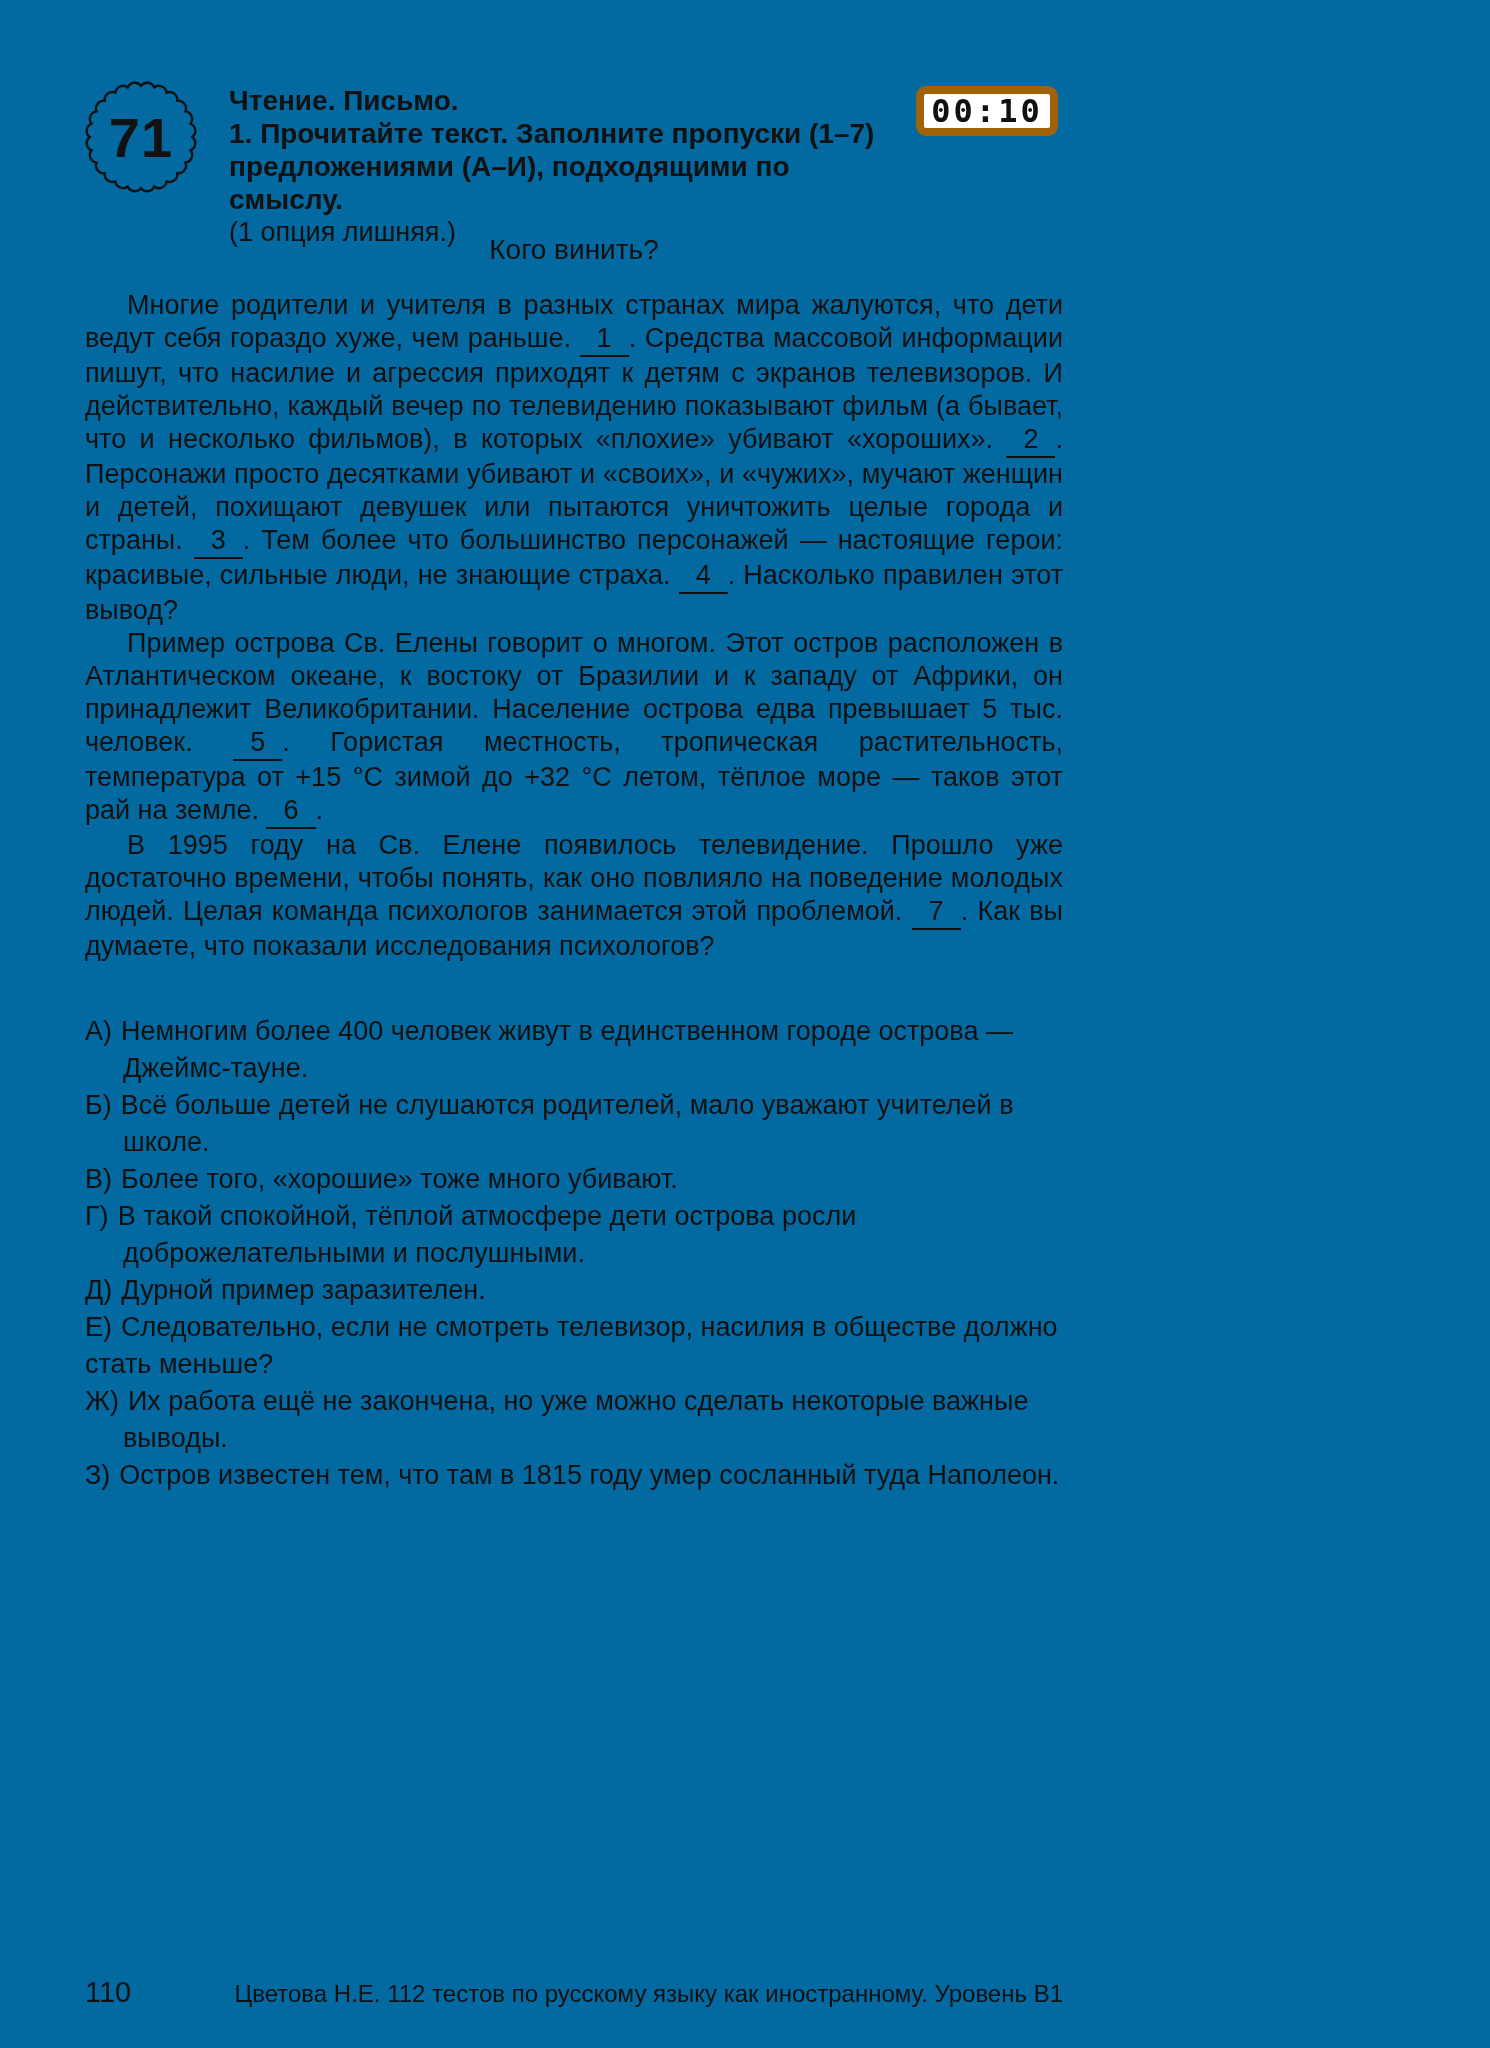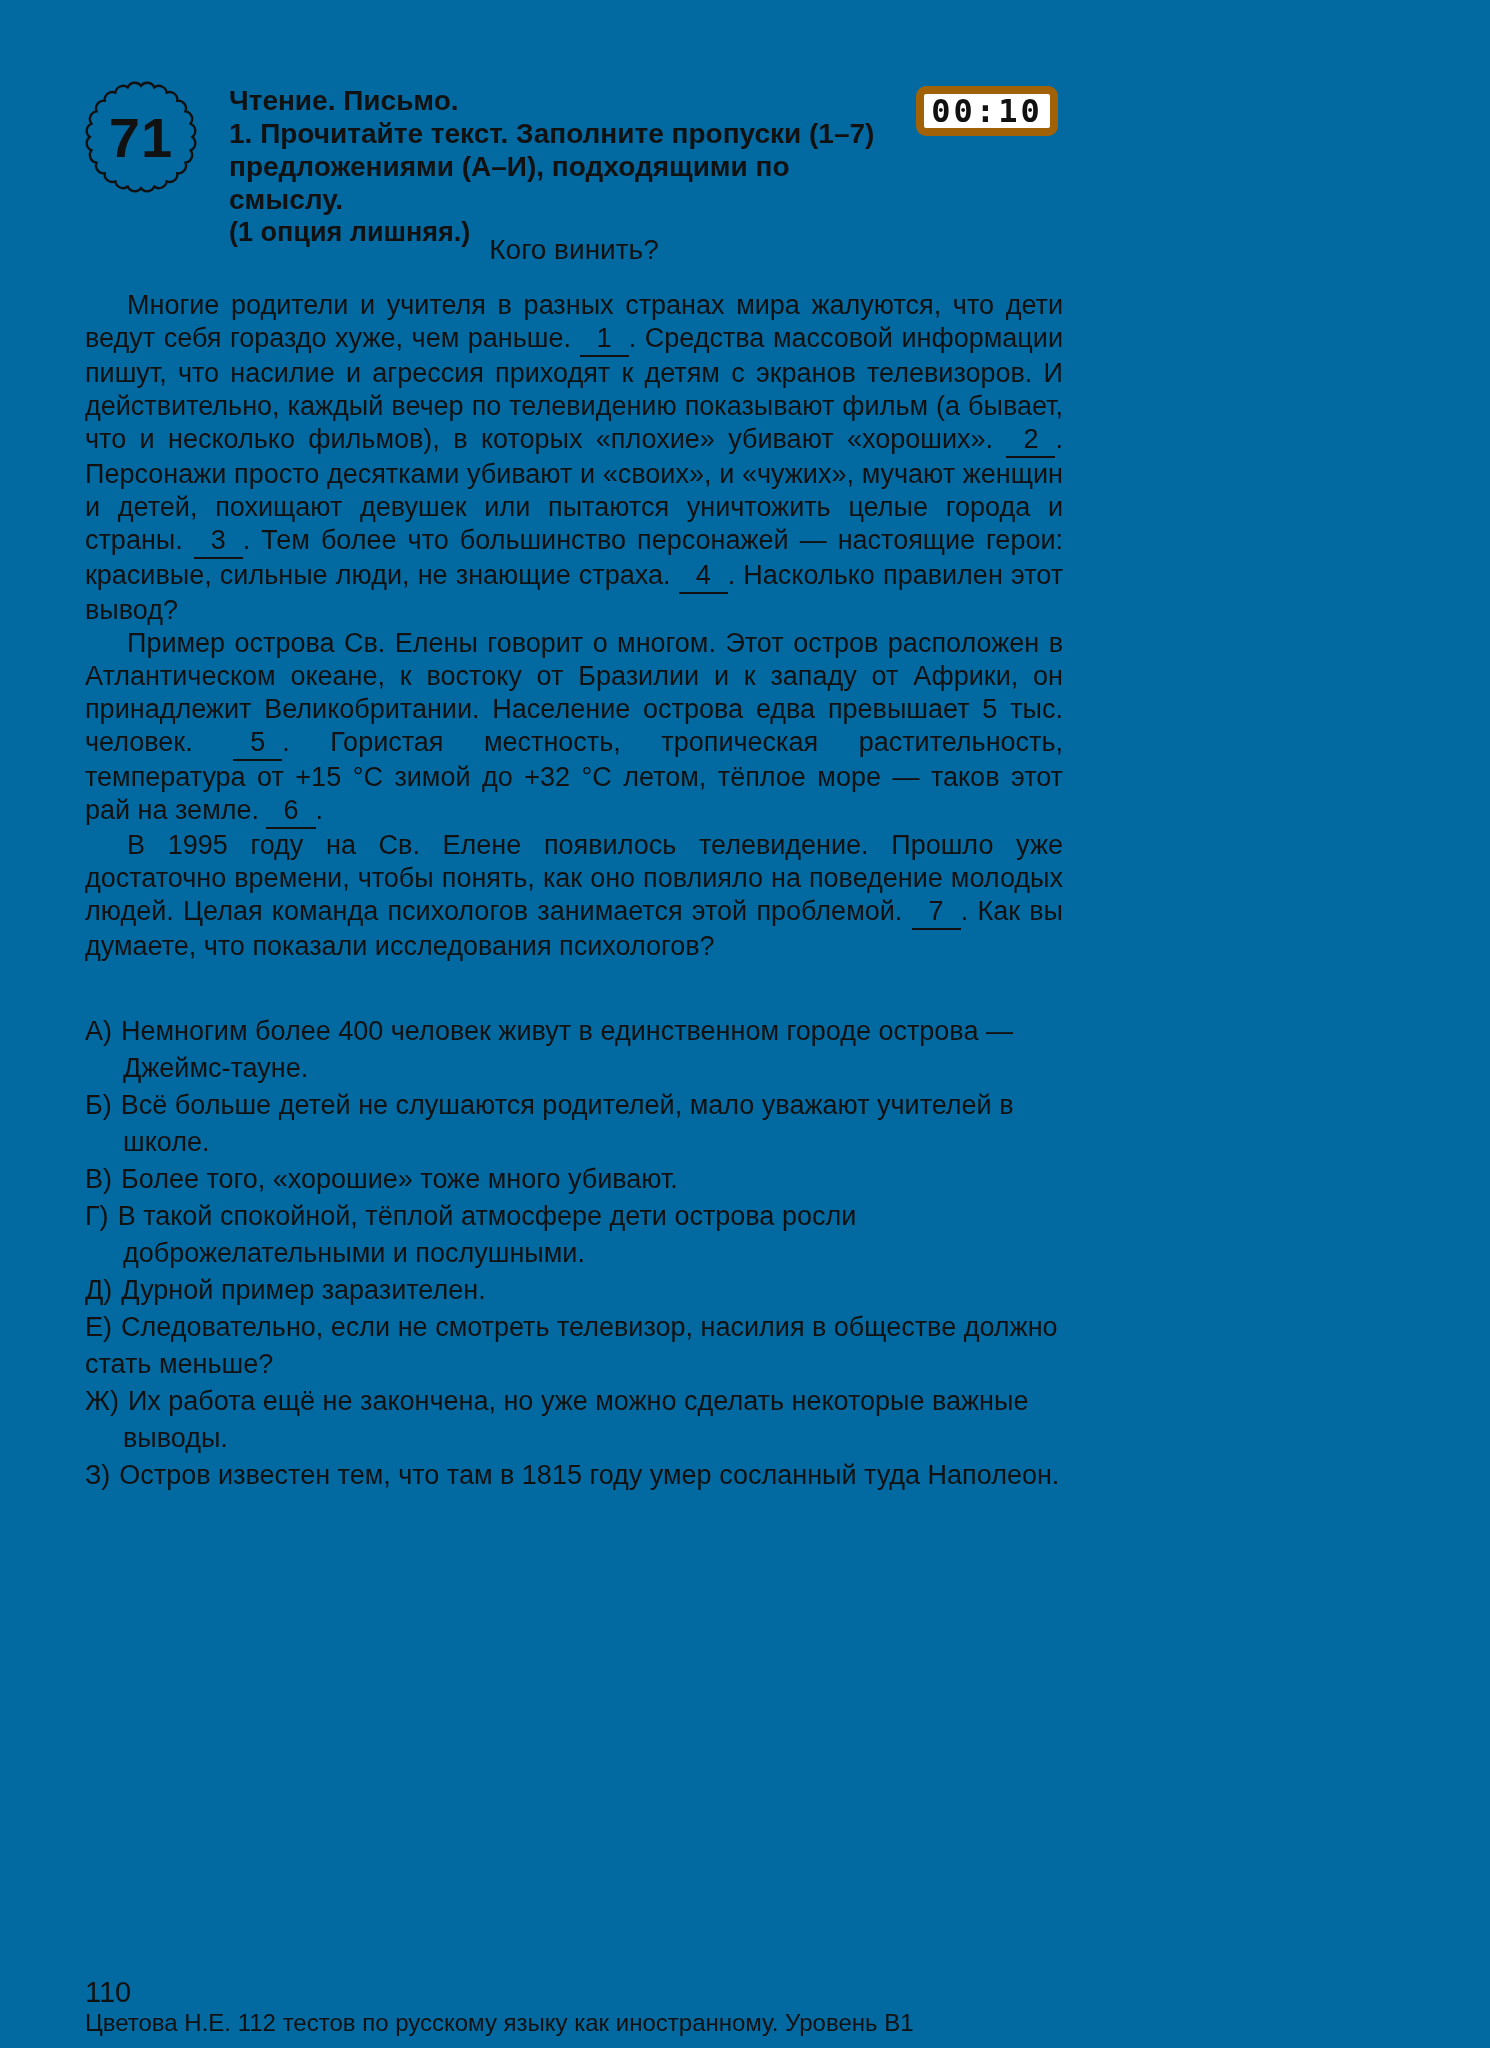--- a/index.html
+++ b/index.html
@@ -17,21 +17,21 @@
   .badge { position: absolute; left: 84px; top: 80px; width: 114px; height: 114px; }
   .badge svg { position: absolute; left: 0; top: 0; width: 100%; height: 100%; }
   .badge-num {
     position: absolute; left: 0; top: 0; right: 0; bottom: 0;
     display: flex; align-items: center; justify-content: center;
     font-size: 56px; font-weight: bold; letter-spacing: 1px;
   }
   
   .header { position: absolute; left: 229px; top: 84px; width: 672px; }
   .h-bold { font-weight: bold; font-size: 28px; line-height: 33px; }
-  .h-note { font-weight: bold; font-size: 27px; line-height: 33px; }
+  .h-note { font-weight: normal; font-size: 27px; line-height: 33px; }
   
   .timer {
     position: absolute; left: 916px; top: 86px; width: 142px; height: 50px;
     border: 8px solid #a16207; border-radius: 10px;
     display: flex; align-items: center; justify-content: center;
     background: #fff;
   }
   .timer-digits {
     font-family: "DejaVu Sans Mono", monospace;
     font-weight: bold; font-size: 32px; letter-spacing: 3px;
@@ -46,21 +46,21 @@
     border-bottom: 2px solid #111;
   }
   
   .options { margin-top: 50px; }
   .option { font-size: 27px; line-height: 37px; padding-left: 38px; text-indent: -38px; }
   .option.no-hang { padding-left: 0; text-indent: 0; }
   .opt-label { padding-right: 9px; }
   
   .footer {
     position: absolute; left: 85px; top: 1976px; width: 978px;
-    display: flex; justify-content: space-between; align-items: baseline; flex-direction: column;
+    display: flex; justify-content: space-between; align-items: baseline;
   }
   .page-num { font-size: 29px; }
   .attribution { font-size: 24px; }
 </style>
 </head>
 <body>
 
 <div class="page">
 
   <div class="badge">

